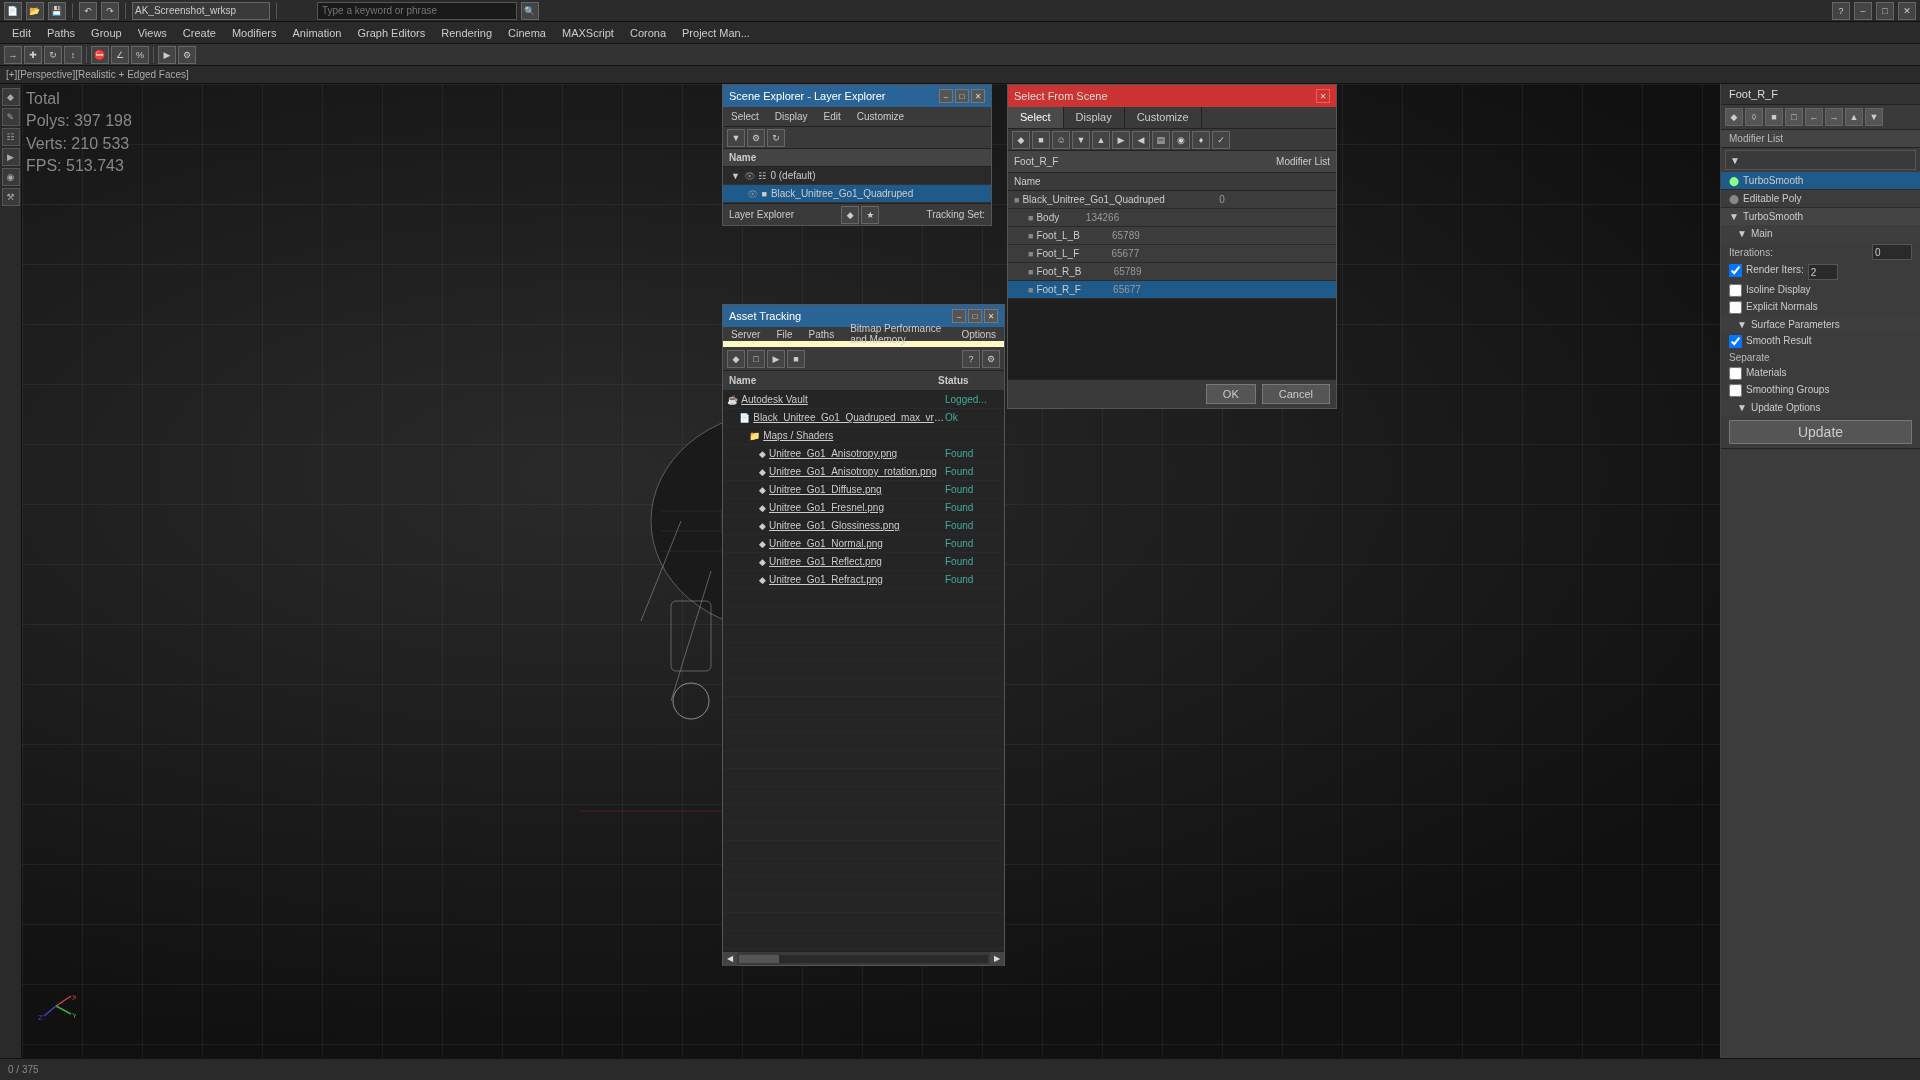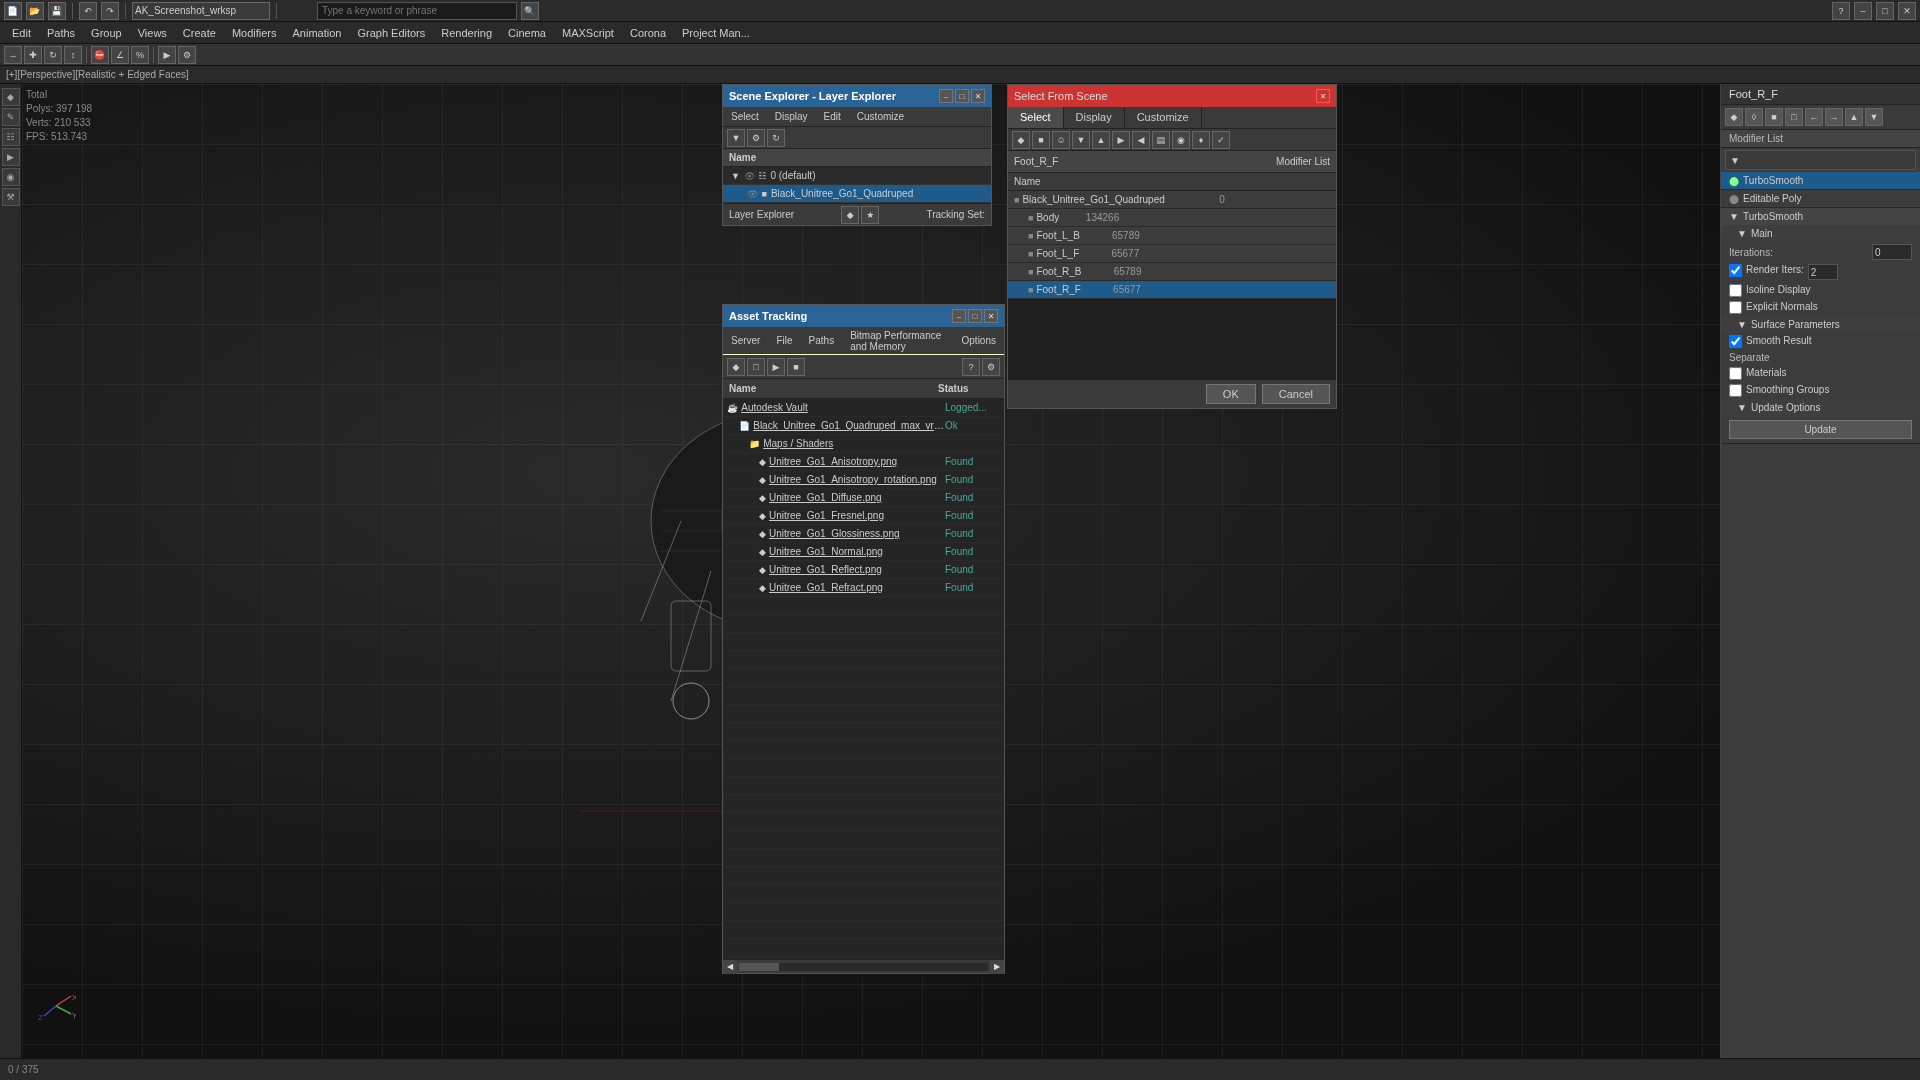--- a/index.html
+++ b/index.html
@@ -125,21 +125,21 @@
     }
     #viewport-bg {
       width: 100%; height: 100%;
       background: radial-gradient(ellipse at 30% 40%, #2a2a2a 0%, #111 70%);
       position: relative;
     }
     .viewport-stats {
       position: absolute;
       top: 4px;
       left: 4px;
-      font-size: 10px;
+      font-size: 16px;
       color: #888;
       line-height: 1.4;
     }
     
     .grid-overlay {
       position: absolute;
       top: 0; left: 0; right: 0; bottom: 0;
       background-image:
         linear-gradient(rgba(100,100,150,0.15) 1px, transparent 1px),
         linear-gradient(90deg, rgba(100,100,150,0.15) 1px, transparent 1px);
@@ -183,21 +183,21 @@
     }
     .panel-titlebar {
       display: flex;
       align-items: center;
       justify-content: space-between;
       background: #2a6496;
       height: 22px;
       padding: 0 6px;
       cursor: move;
     }
-    .panel-title { font-size: 11px; color: #fff; font-weight: bold; }
+    .panel-title { font-size: 11px; color: #fff; font-weight: normal; }
     .panel-controls { display: flex; gap: 2px; }
     .panel-btn {
       width: 14px; height: 14px;
       background: #555;
       border: 1px solid #777;
       cursor: pointer;
       display: flex; align-items: center; justify-content: center;
       font-size: 8px; color: #ddd;
     }
 
@@ -343,23 +343,23 @@
       left: 700px;
       width: 283px;
       background: #3c3c3c;
       border: 1px solid #555;
       z-index: 10;
     }
 
     .asset-menu-bar {
       display: flex;
       background: #3a3a3a;
-      height: 28px;
-      align-items: center;
-      border-bottom: 1px solid #fef9c3;
+      height: 20px;
+      align-items: center;
+      border-bottom: 6px solid #fef9c3;
     }
     .asset-menu-item {
       padding: 2px 8px;
       font-size: 10px;
       color: #ccc;
       cursor: pointer;
     }
 
     .asset-toolbar {
       display: flex;
@@ -523,21 +523,21 @@
       color: #ccc;
       gap: 4px;
       padding: 1px 0;
     }
     .modifier-btn {
       margin: 4px 8px;
       padding: 3px 8px;
       background: #555;
       border: 1px solid #777;
       color: #ccc;
-      font-size: 10px;
+      font-size: 14px;
       cursor: pointer;
       text-align: center;
     }
     .modifier-toolbar {
       display: flex;
       gap: 2px;
       padding: 3px 4px;
       background: #3a3a3a;
       border-bottom: 1px solid #222;
     }

